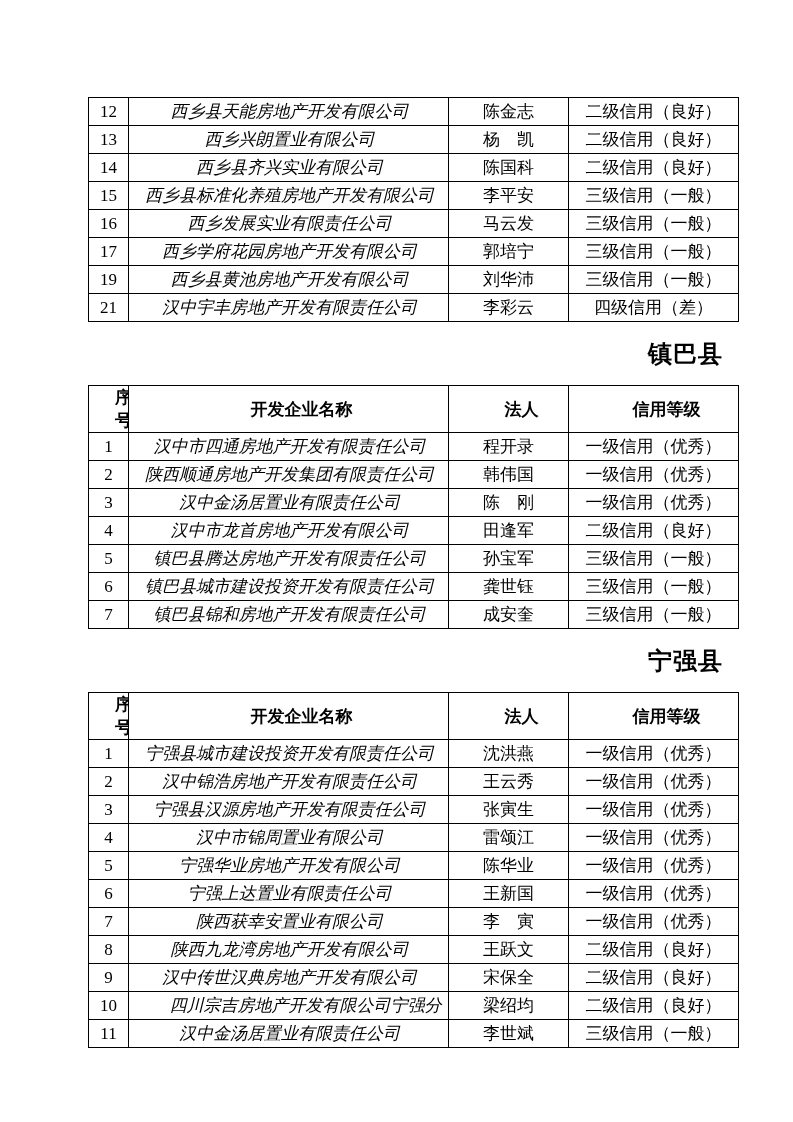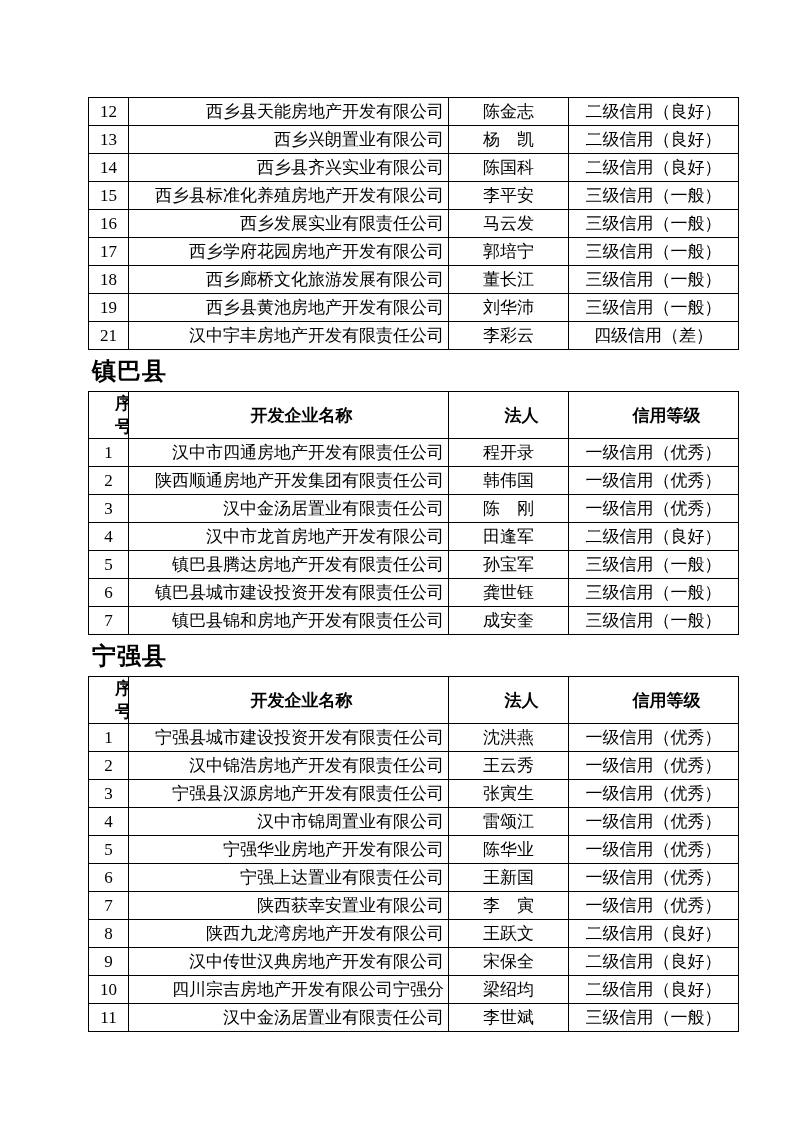--- a/index.html
+++ b/index.html
@@ -22,24 +22,24 @@
     overflow: hidden;
   }
   .content {
     position: absolute;
     left: 72px;
     top: 97px;
     width: 650px;
   }
   .county-section { margin: 0; padding: 0; }
   .county-title {
-    margin: 4px;
+    margin: 15px;
     height: 33px;
     line-height: 33px;
-    text-align: left;
+    text-align: right;
     font-size: 24px;
     font-weight: bold;
     font-family: "Liberation Sans", "DejaVu Sans", sans-serif;
     letter-spacing: 1px;
   }
   table.credit-table {
     border-collapse: collapse;
     width: 650px;
     table-layout: fixed;
   }
@@ -67,21 +67,22 @@
     font-family: "Liberation Serif", "DejaVu Serif", serif;
     font-size: 17px;
   }
   td.c-person, td.c-rating { text-align: center; white-space: nowrap; }
   .name-wrap {
     padding: 2px 4px 0 6px;
     line-height: 23px;
     height: 25px;
     overflow: hidden;
     white-space: nowrap;
-    text-align: right;
+    text-align: center;
+    font-style: italic;
   }
   .name-wrap.multi {
     white-space: normal;
     word-break: break-all;
     margin-left: 32px;
   }
 </style>
 </head>
 <body>
 
@@ -146,28 +147,20 @@
 
   <tr>
     <td class="c-no">17</td>
     <td class="c-name">
       <div class="name-wrap">西乡学府花园房地产开发有限公司</div>
     </td>
     <td class="c-person">郭培宁</td>
     <td class="c-rating">三级信用（一般）</td>
   </tr>
 
-  <tr>
-    <td class="c-no">18</td>
-    <td class="c-name">
-      <div class="name-wrap">西乡廊桥文化旅游发展有限公司</div>
-    </td>
-    <td class="c-person">董长江</td>
-    <td class="c-rating">三级信用（一般）</td>
-  </tr>
 
   <tr>
     <td class="c-no">19</td>
     <td class="c-name">
       <div class="name-wrap">西乡县黄池房地产开发有限公司</div>
     </td>
     <td class="c-person">刘华沛</td>
     <td class="c-rating">三级信用（一般）</td>
   </tr>
 

